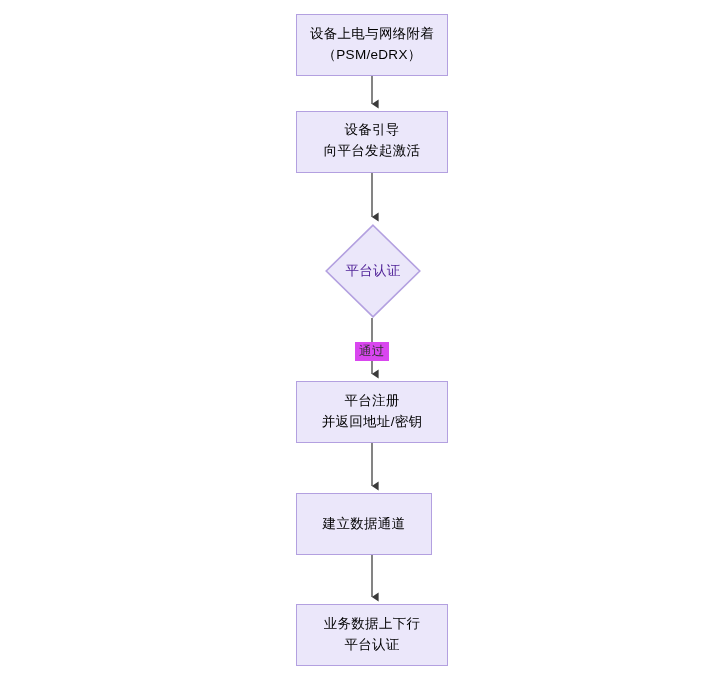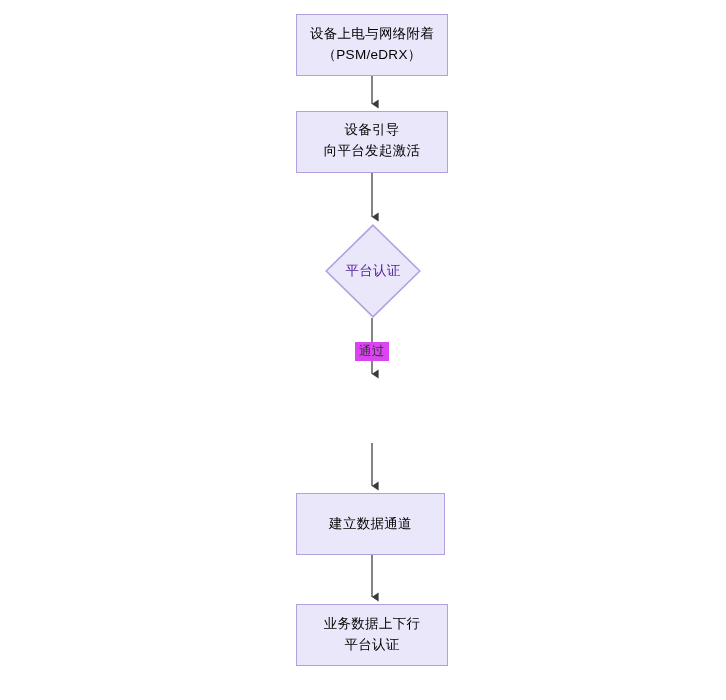--- a/index.html
+++ b/index.html
@@ -121,22 +121,26 @@
 
   <div class="decision">
     <svg class="diamond-shape" viewBox="0 0 96 94" width="96" height="94" xmlns="http://www.w3.org/2000/svg">
       <polygon points="48,1.2 94.8,47 48,92.8 1.2,47" fill="#ebe7fa" stroke="#b3a0e0" stroke-width="1.6"></polygon>
     </svg>
     <div class="diamond-label">平台认证</div>
   </div>
 
   <div class="edge-label" style="left:355px; top:342px;">通过</div>
 
+  <div class="node" style="left:296px; top:381px; width:152px; height:62px;">
+    <span class="line">平台注册</span>
+    <span class="line">并返回地址/密钥</span>
+  </div>
 
-  <div class="node" style="left:296px; top:493px; width:149px; height:62px;gap:19px;">
+  <div class="node" style="left:296px; top:493px; width:136px; height:62px;gap:19px;">
     <span class="line">建立数据通道</span>
   </div>
 
   <div class="node" style="left:296px; top:604px; width:152px; height:62px;">
     <span class="line">业务数据上下行</span>
     <span class="line">平台认证</span>
   </div>
 
 </div>
 

